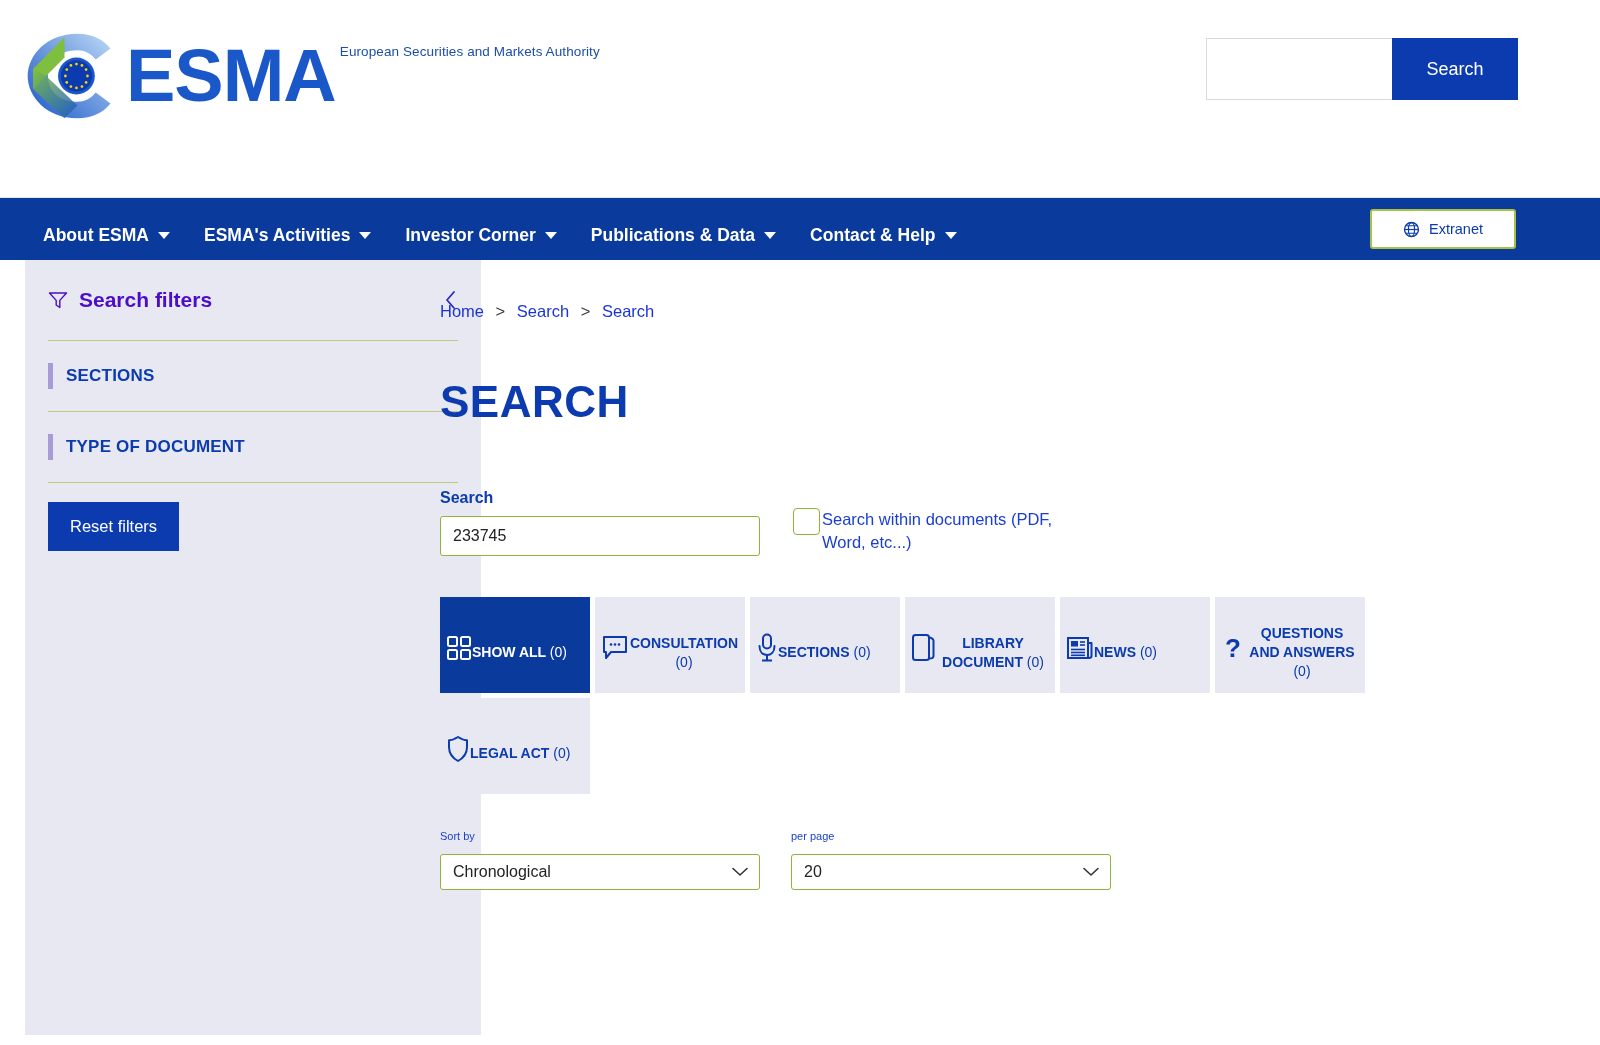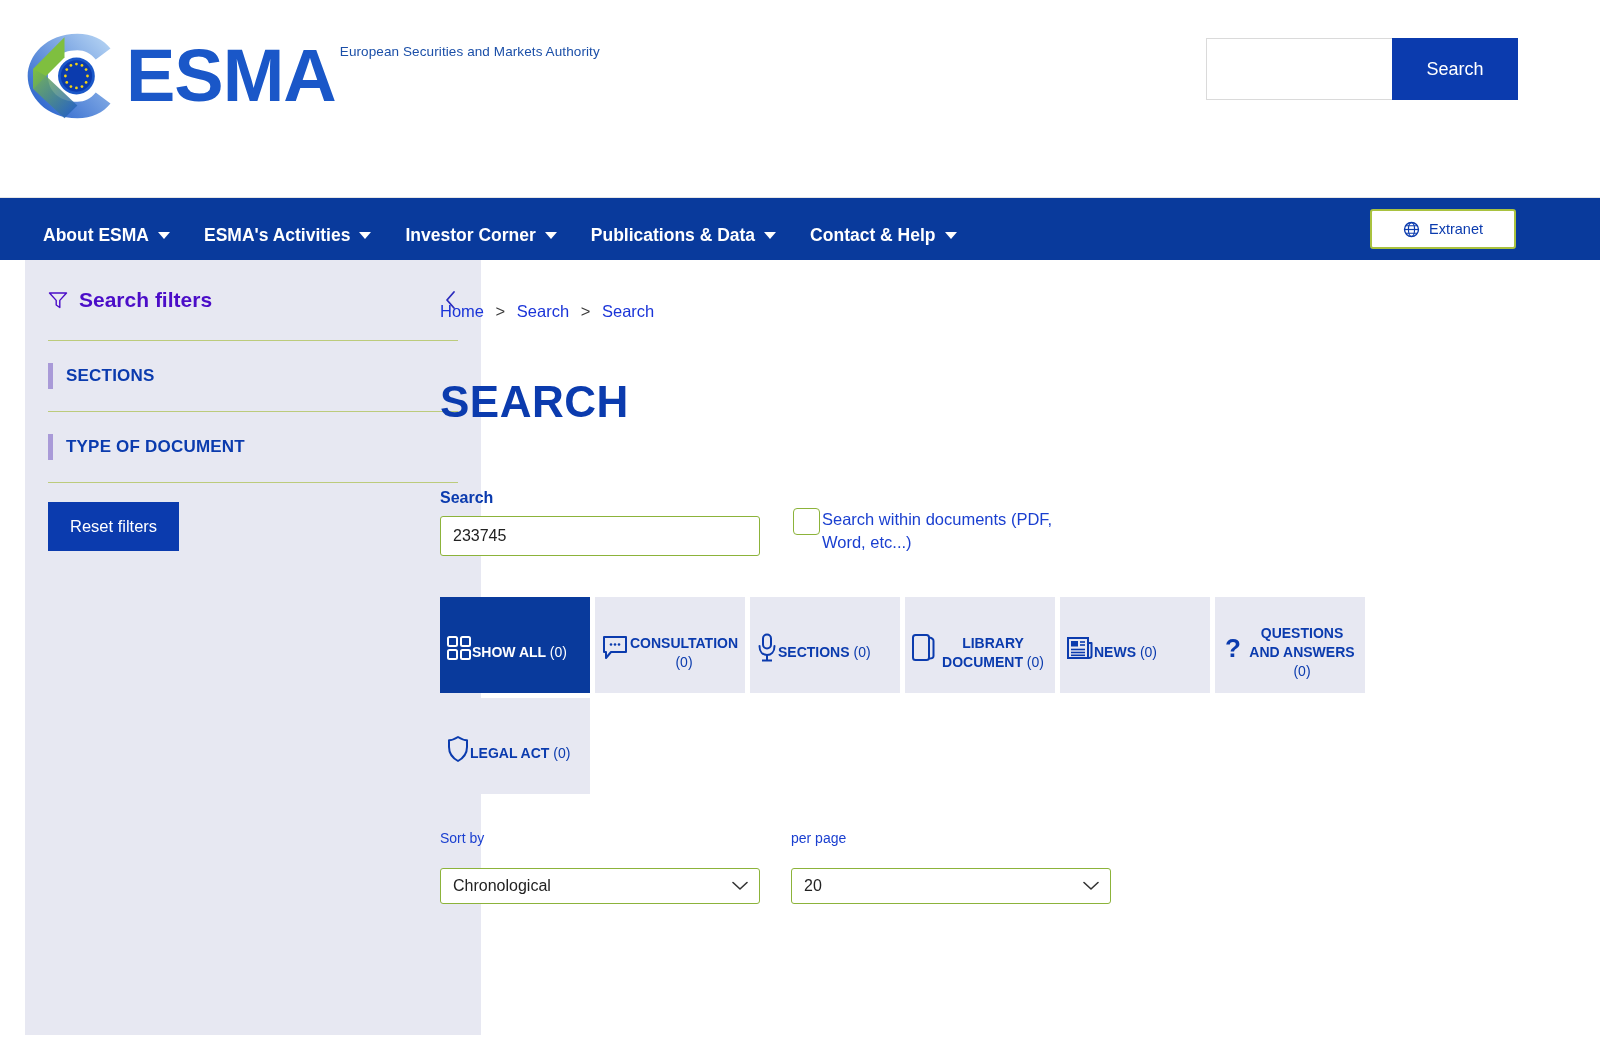--- a/index.html
+++ b/index.html
@@ -153,21 +153,21 @@
   .tile-icon svg { display: block; }
   .tile-label {
     margin-top: 10px; text-align: center; font-size: 14px; font-weight: 700;
     color: #0b3bae; line-height: 1.35;
   }
   .tile.active .tile-label { color: #ffffff; }
   .tile-count { font-weight: 400; }
 
   
   .select-row { margin-top: 36px; display: flex; gap: 31px; }
-  .select-label { color: #1a3fd0; font-size: 14px; margin-bottom: 22px; }
+  .select-label { color: #1a3fd0; font-size: 11px; margin-bottom: 12px; }
   .select-wrap { position: relative; }
   .select-box {
     width: 320px; height: 36px; border: 1.5px solid #8cb33a; border-radius: 3px;
     background: #fff; display: flex; align-items: center; padding: 0 12px;
     font-size: 16px; color: #222; cursor: pointer;
   }
   .select-box.wide { width: 320px; }
   .sel-chevron { position: absolute; right: 12px; top: 13px; width: 16px; height: 10px; }
 </style>
 </head>

